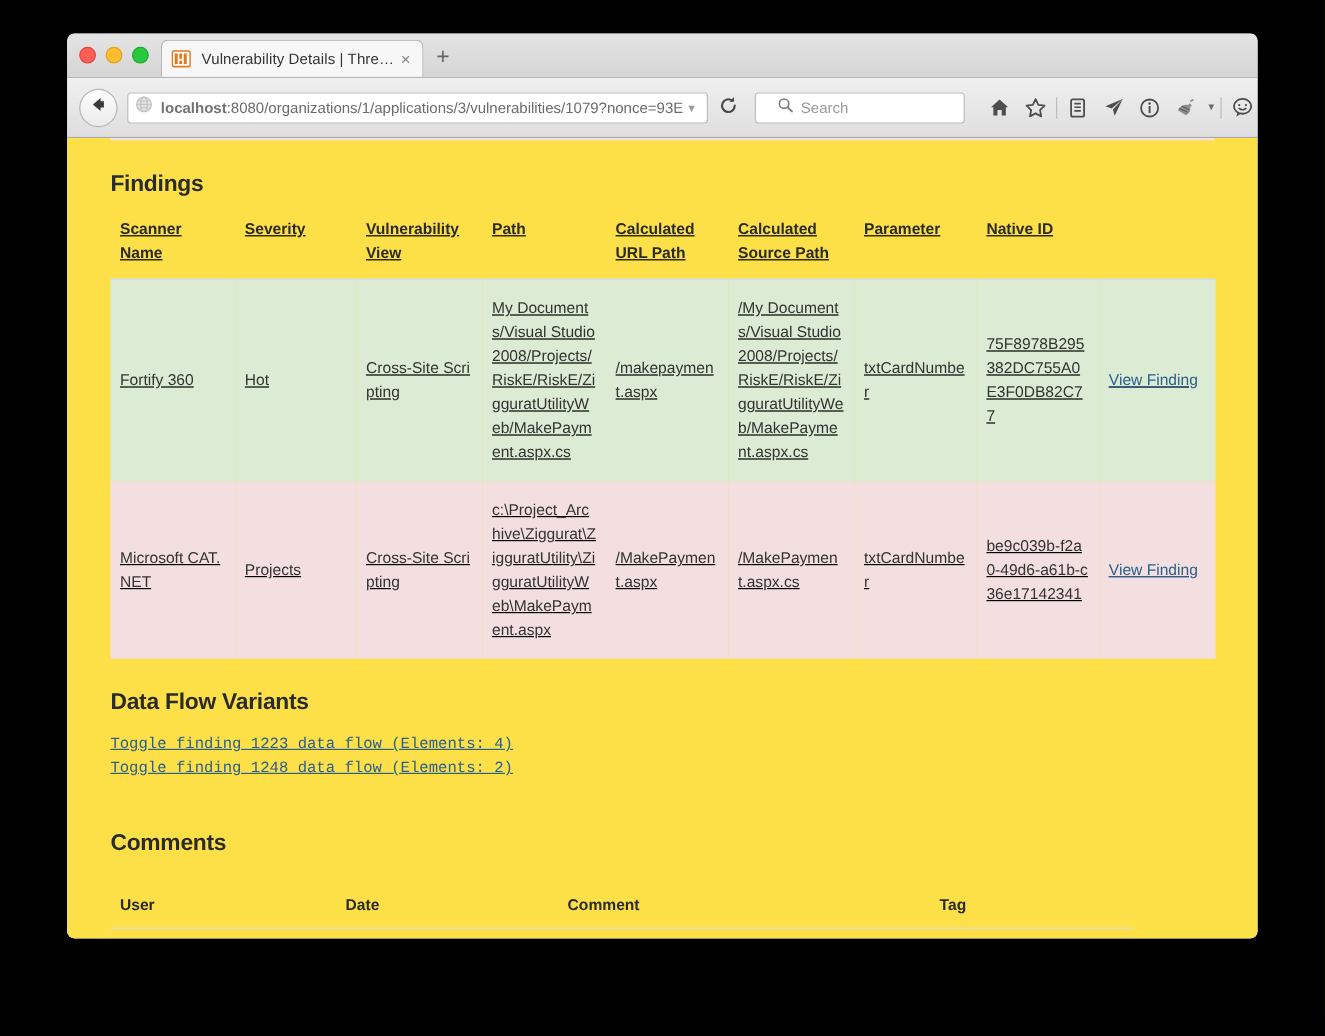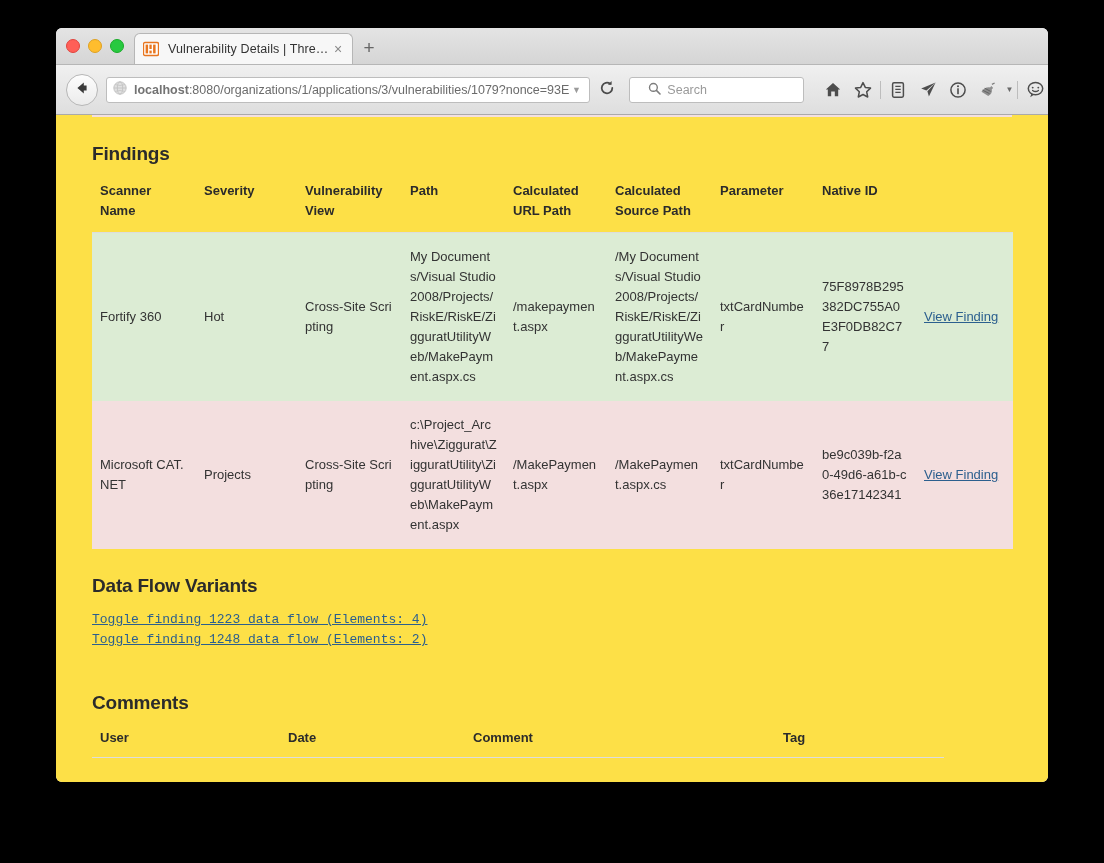--- a/index.html
+++ b/index.html
@@ -230,20 +230,21 @@
     padding: 0;
     letter-spacing: -0.2px;
   }
   #findings-title { padding-top: 26px; }
 
   table.grid {
     width: 921px;
     border-collapse: collapse;
     table-layout: fixed;
     margin-top: 16px;
+    text-decoration: underline;
   }
   table.grid th {
     font-size: 13px;
     font-weight: 700;
     color: #2b2b2b;
     text-align: left;
     vertical-align: top;
     padding: 0 8px 11px 8px;
     line-height: 20px;
     border-bottom: 1px solid #dddddd;
@@ -282,21 +283,21 @@
     margin-top: 13px;
     line-height: 20px;
   }
   #dataflow-links a { display: block; font-family: Liberation Mono, monospace; }
 
   #comments-title { margin-top: 42px; }
   table.comments {
     width: 852px;
     border-collapse: collapse;
     table-layout: fixed;
-    margin-top: 16px;
+    margin-top: 32px;
   }
   table.comments th {
     font-size: 13px;
     font-weight: 700;
     color: #2b2b2b;
     text-align: left;
     padding: 0 8px 12px 8px;
     border-bottom: 1px solid #dddddd;
   }
   .cm-user { width: 188px; }

